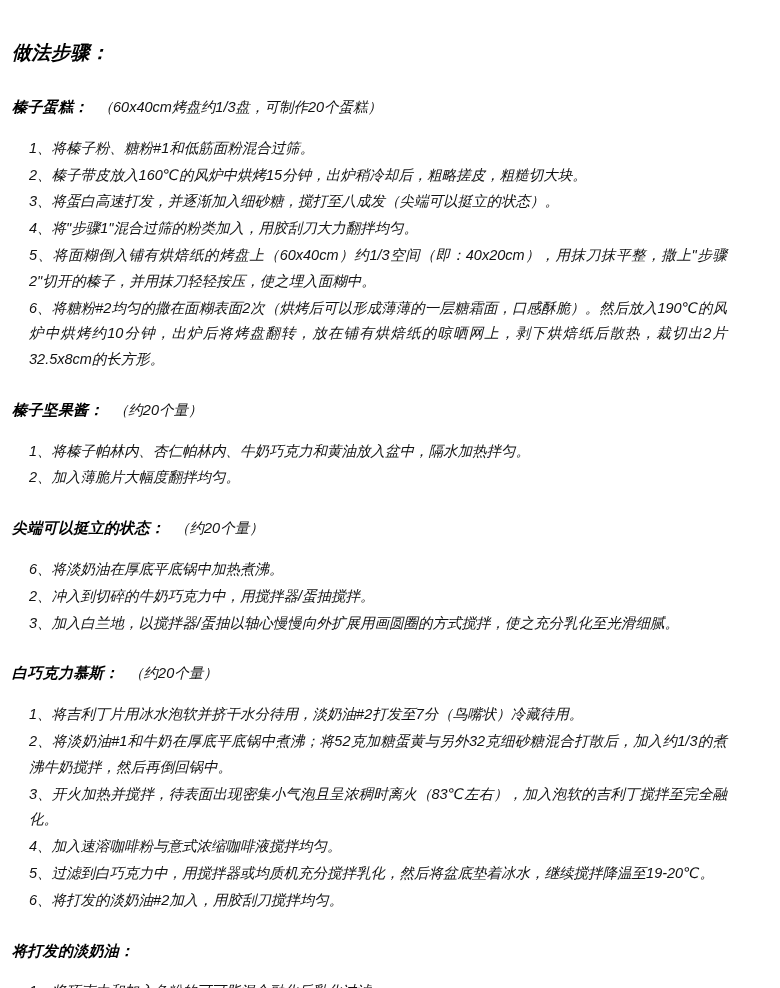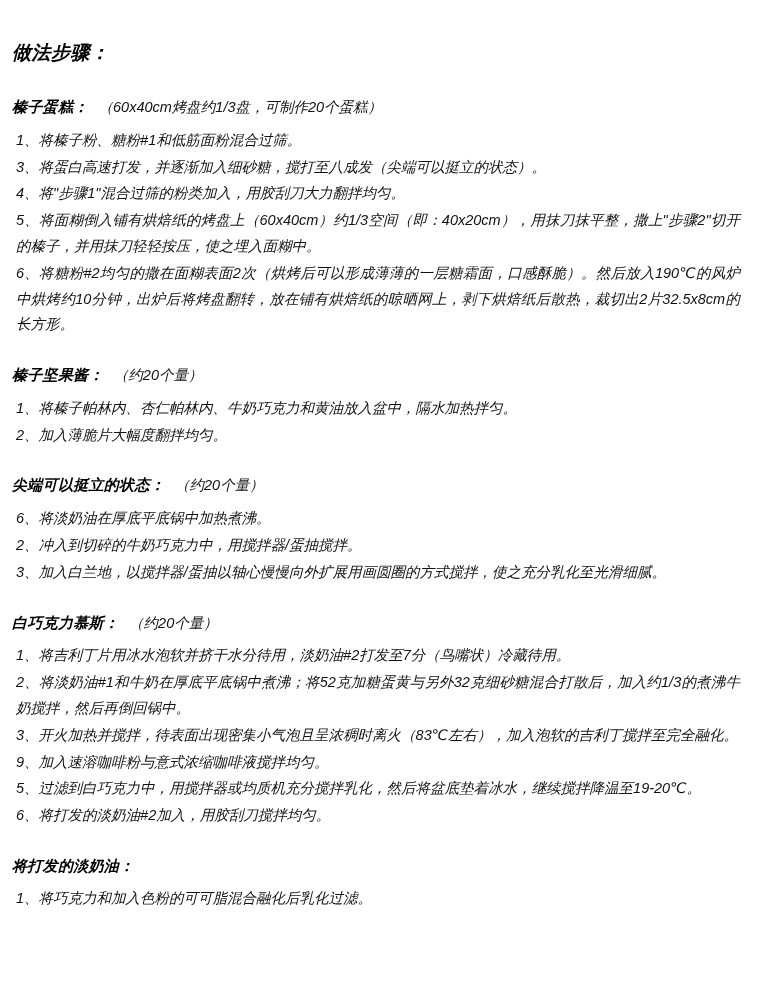--- a/index.html
+++ b/index.html
@@ -40,21 +40,21 @@
     color: #000;
     letter-spacing: 0.3px;
   }
   .section-note {
     font-weight: normal;
     color: #111;
     margin-left: 10px;
     font-size: 14.5px;
   }
   .steps {
-    margin: 4px;
+    margin: 17px;
     padding: 0;
     list-style: none;
   }
   .step {
     font-size: 14.5px;
     line-height: 1.78;
     color: #111;
     margin: 0 0 1px 0;
     text-align: justify;
   }
@@ -62,20 +62,21 @@
 </head>
 <body>
 
 <div class="page">
   <h1 class="doc-title">做法步骤：</h1>
   <div id="sections-root">
       <div class="section">
         <p class="section-head"><span class="section-name">榛子蛋糕：</span><span class="section-note">（60x40cm烤盘约1/3盘，可制作20个蛋糕）</span></p>
         <ul class="steps">
           <li class="step">1、将榛子粉、糖粉#1和低筋面粉混合过筛。</li>
+          <li class="step">2、榛子带皮放入160℃的风炉中烘烤15分钟，出炉稍冷却后，粗略搓皮，粗糙切大块。</li>
           <li class="step">3、将蛋白高速打发，并逐渐加入细砂糖，搅打至八成发（尖端可以挺立的状态）。</li>
           <li class="step">4、将"步骤1"混合过筛的粉类加入，用胶刮刀大力翻拌均匀。</li>
           <li class="step">5、将面糊倒入铺有烘焙纸的烤盘上（60x40cm）约1/3空间（即：40x20cm），用抹刀抹平整，撒上"步骤2"切开的榛子，并用抹刀轻轻按压，使之埋入面糊中。</li>
           <li class="step">6、将糖粉#2均匀的撒在面糊表面2次（烘烤后可以形成薄薄的一层糖霜面，口感酥脆）。然后放入190℃的风炉中烘烤约10分钟，出炉后将烤盘翻转，放在铺有烘焙纸的晾晒网上，剥下烘焙纸后散热，裁切出2片32.5x8cm的长方形。</li>
         </ul>
       </div>
       <div class="section">
         <p class="section-head"><span class="section-name">榛子坚果酱：</span><span class="section-note">（约20个量）</span></p>
         <ul class="steps">
           <li class="step">1、将榛子帕林内、杏仁帕林内、牛奶巧克力和黄油放入盆中，隔水加热拌匀。</li>
@@ -89,21 +90,21 @@
           <li class="step">2、冲入到切碎的牛奶巧克力中，用搅拌器/蛋抽搅拌。</li>
           <li class="step">3、加入白兰地，以搅拌器/蛋抽以轴心慢慢向外扩展用画圆圈的方式搅拌，使之充分乳化至光滑细腻。</li>
         </ul>
       </div>
       <div class="section">
         <p class="section-head"><span class="section-name">白巧克力慕斯：</span><span class="section-note">（约20个量）</span></p>
         <ul class="steps">
           <li class="step">1、将吉利丁片用冰水泡软并挤干水分待用，淡奶油#2打发至7分（鸟嘴状）冷藏待用。</li>
           <li class="step">2、将淡奶油#1和牛奶在厚底平底锅中煮沸；将52克加糖蛋黄与另外32克细砂糖混合打散后，加入约1/3的煮沸牛奶搅拌，然后再倒回锅中。</li>
           <li class="step">3、开火加热并搅拌，待表面出现密集小气泡且呈浓稠时离火（83℃左右），加入泡软的吉利丁搅拌至完全融化。</li>
-          <li class="step">9、加入速溶咖啡粉与意式浓缩咖啡液搅拌均匀。</li>
+          <li class="step">4、加入速溶咖啡粉与意式浓缩咖啡液搅拌均匀。</li>
           <li class="step">5、过滤到白巧克力中，用搅拌器或均质机充分搅拌乳化，然后将盆底垫着冰水，继续搅拌降温至19-20℃。</li>
           <li class="step">6、将打发的淡奶油#2加入，用胶刮刀搅拌均匀。</li>
         </ul>
       </div>
       <div class="section">
         <p class="section-head"><span class="section-name">将打发的淡奶油：</span></p>
         <ul class="steps">
           <li class="step">1、将巧克力和加入色粉的可可脂混合融化后乳化过滤。</li>
         </ul>
       </div>

